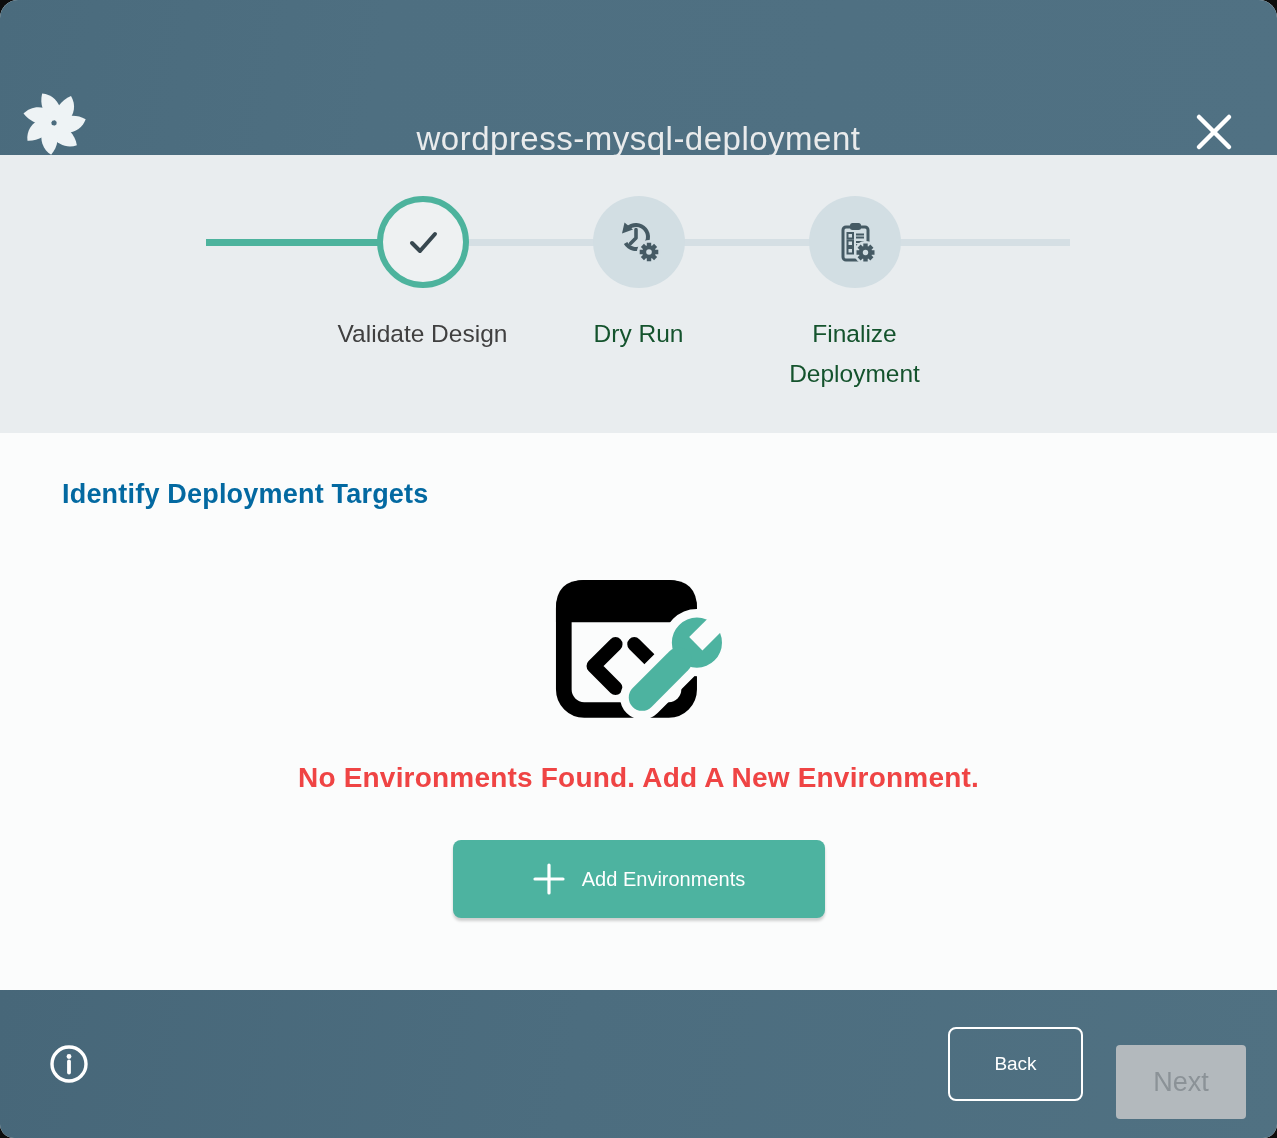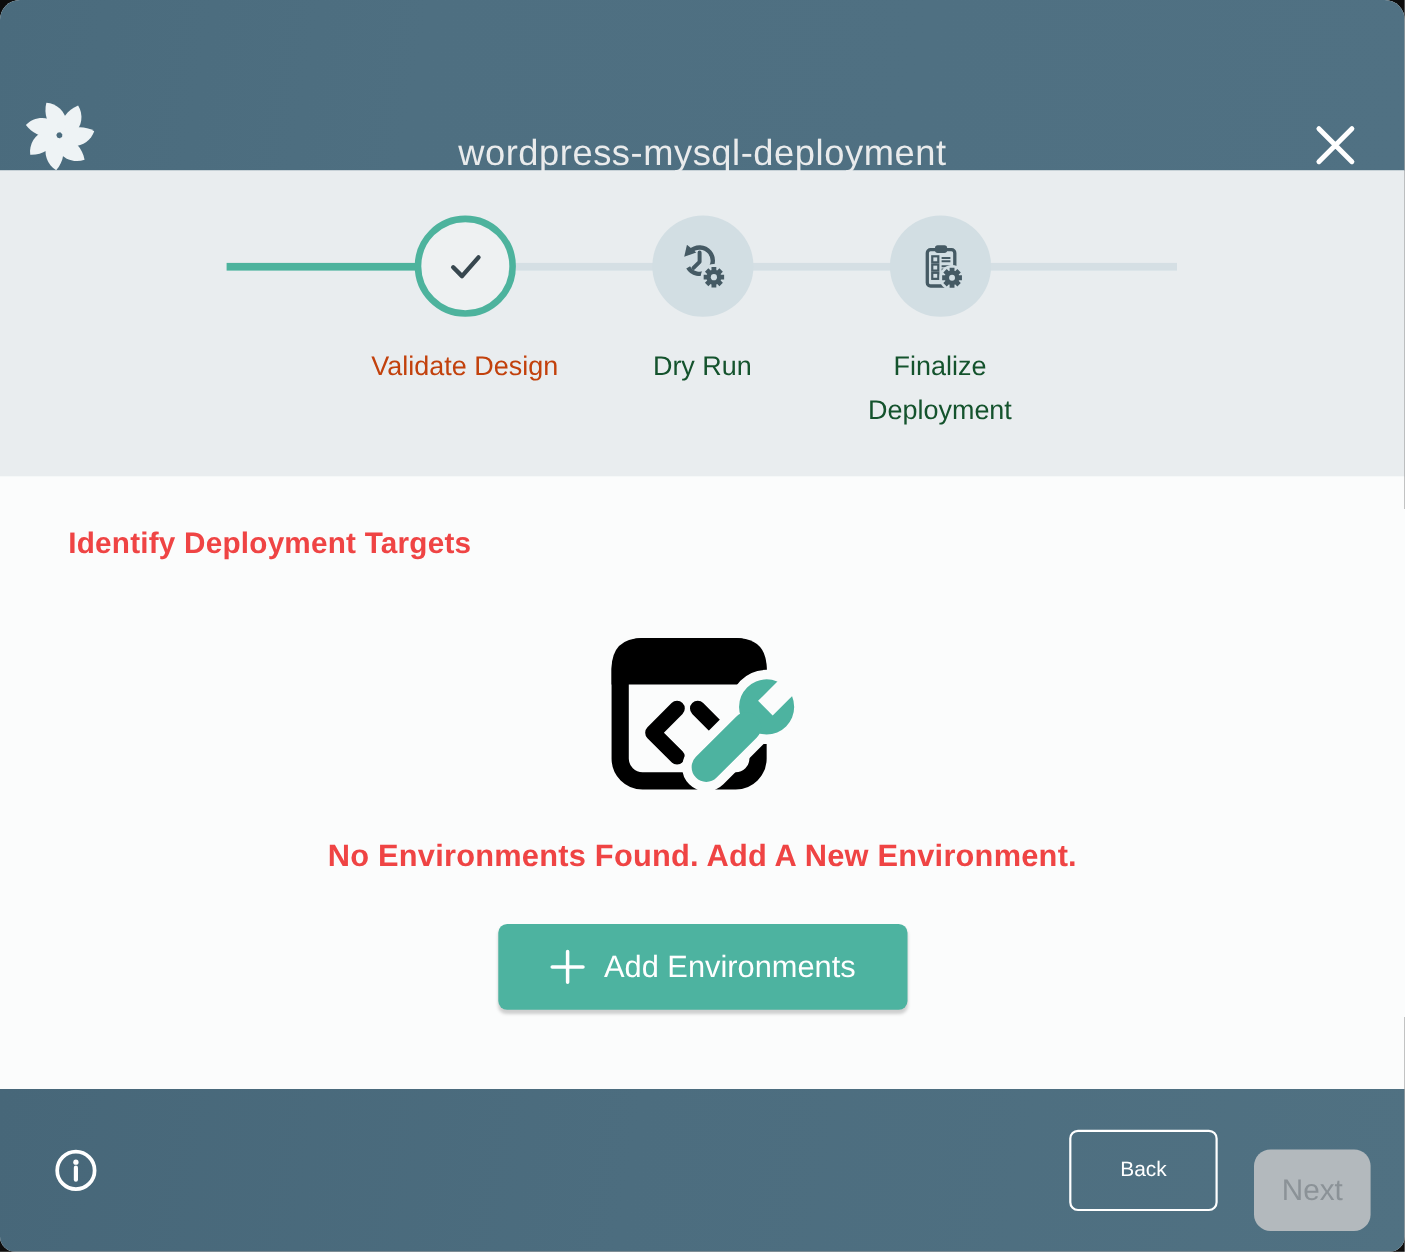--- a/index.html
+++ b/index.html
@@ -52,61 +52,61 @@
   .step-circle{
     margin-top:41px;width:92px;height:92px;border-radius:50%;
     box-sizing:border-box;position:relative;z-index:1;
     display:flex;align-items:center;justify-content:center;
     background:#d2dee3;
   }
   .step--complete .step-circle{background:#eef1f2;border:6px solid #4db39d;}
   .step--active .step-circle{background:#cfdce2;border:6px solid #4db39d;}
   .step-label{
     margin-top:26px;text-align:center;
-    font-size:24.5px;line-height:40px;color:#c2410c;
+    font-size:24.5px;line-height:40px;color:#404040;
     max-width:176px;
   }
   .step--upcoming .step-label{color:#14532d;}
 
   
   .main{flex:1;background:#fbfcfc;padding:46px 0 0 0;box-sizing:border-box;}
   .main h2{
-    margin:0 0 0 62px;font-size:27px;font-weight:700;color:#ef4444;letter-spacing:.2px;
+    margin:0 0 0 62px;font-size:27px;font-weight:700;color:#0369a1;letter-spacing:.2px;
   }
   .empty{display:flex;flex-direction:column;align-items:center;}
   .empty-icon{margin-top:62px;width:188px;height:160px;}
   .empty-msg{
     margin:30px 0 0 0;font-size:28px;font-weight:700;color:#ef4444;letter-spacing:.2px;
   }
   .add-btn{
     margin-top:46px;height:78px;min-width:372px;
     border:none;border-radius:8px;cursor:pointer;
-    background:#4db3a0;color:#fff;font-size:28px;
+    background:#4db3a0;color:#fff;font-size:20px;
     font-family:inherit;
     display:inline-flex;align-items:center;justify-content:center;gap:16px;
     box-shadow:0 3px 3px rgba(0,0,0,.18);
     padding:0 34px;box-sizing:border-box;
   }
 
   
   .ftr{
     height:148px;flex:0 0 148px;
     background:linear-gradient(100deg,#476779 0%,#4c6d7f 45%,#507182 100%);
     display:flex;align-items:center;
     padding:0 31px 0 48px;box-sizing:border-box;
   }
   .info-btn{width:42px;height:42px;background:none;border:none;padding:0;cursor:pointer;}
   .back-btn{
     margin-left:auto;width:135px;height:74px;
     background:transparent;border:2px solid #fff;border-radius:8px;
     color:#fff;font-size:19px;font-family:inherit;cursor:pointer;
   }
   .next-btn{
-    margin-left:33px;width:106px;height:74px;
-    background:#b3b9bd;border:none;border-radius:15px;
+    margin-left:33px;width:130px;height:74px;
+    background:#b3b9bd;border:none;border-radius:4px;
     color:#8b9297;font-size:27px;font-family:inherit;margin-top:36px;
   }
 
   
   .cw{--bg:#fbfcfc;--win:#000;--wrench:#4db3a0;}
   .cw-small{--bg:#cfdce2;--win:#37474f;--wrench:#45ab98;width:48px;height:42px;}
   .step-svg{width:48px;height:48px;}
 </style>
 </head>
 <body>

